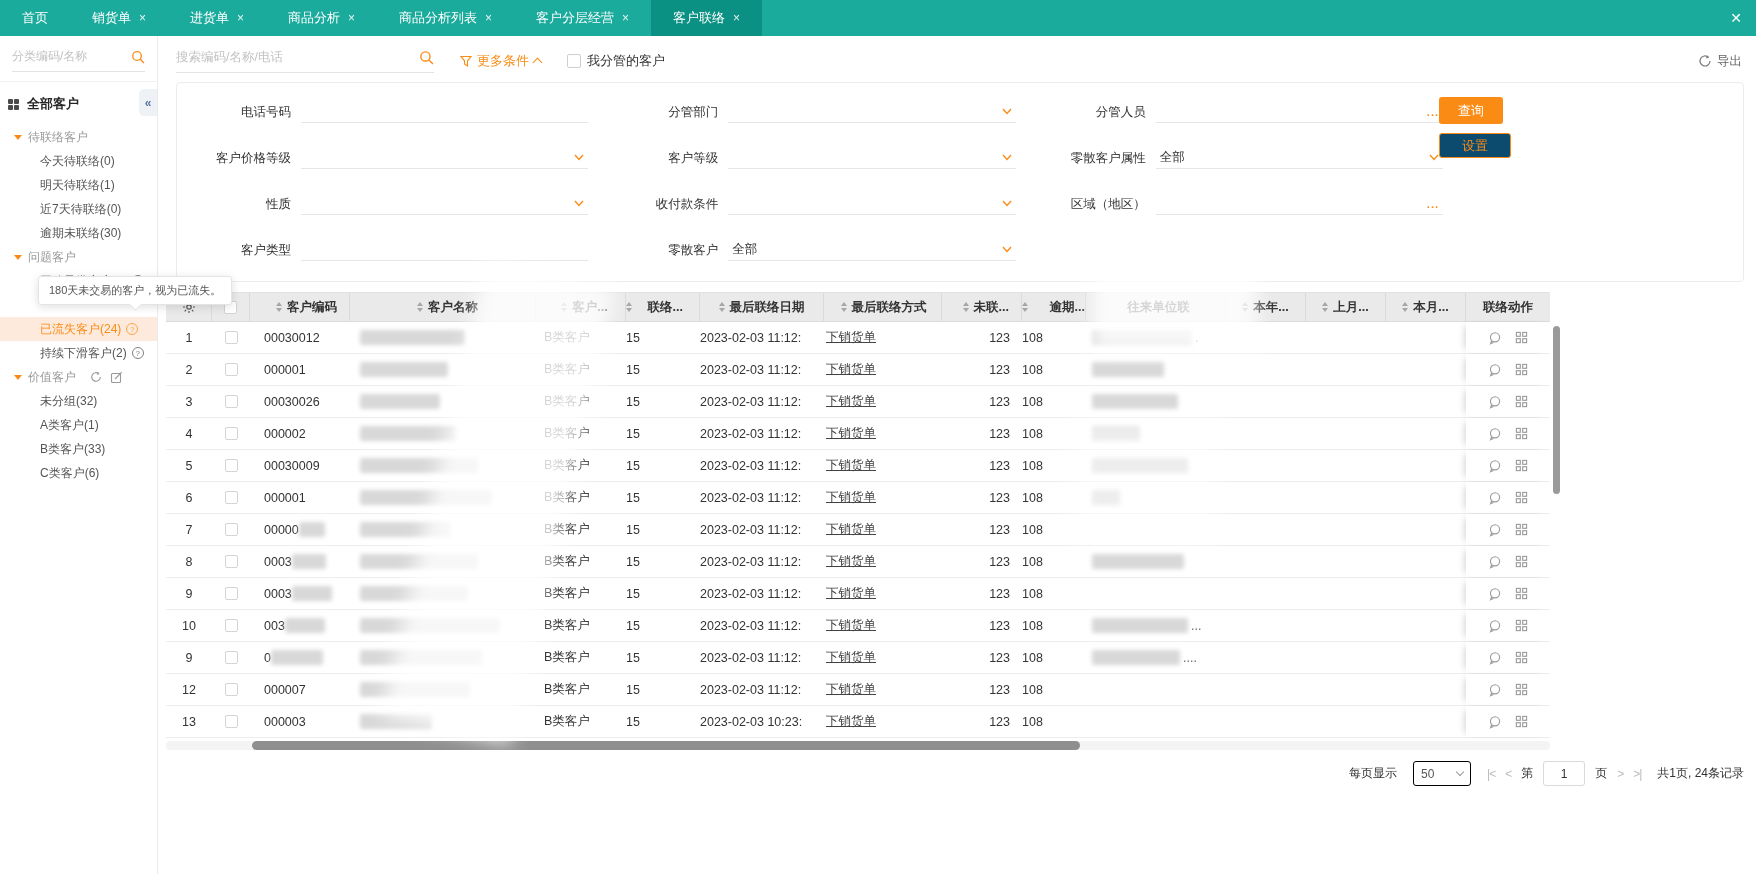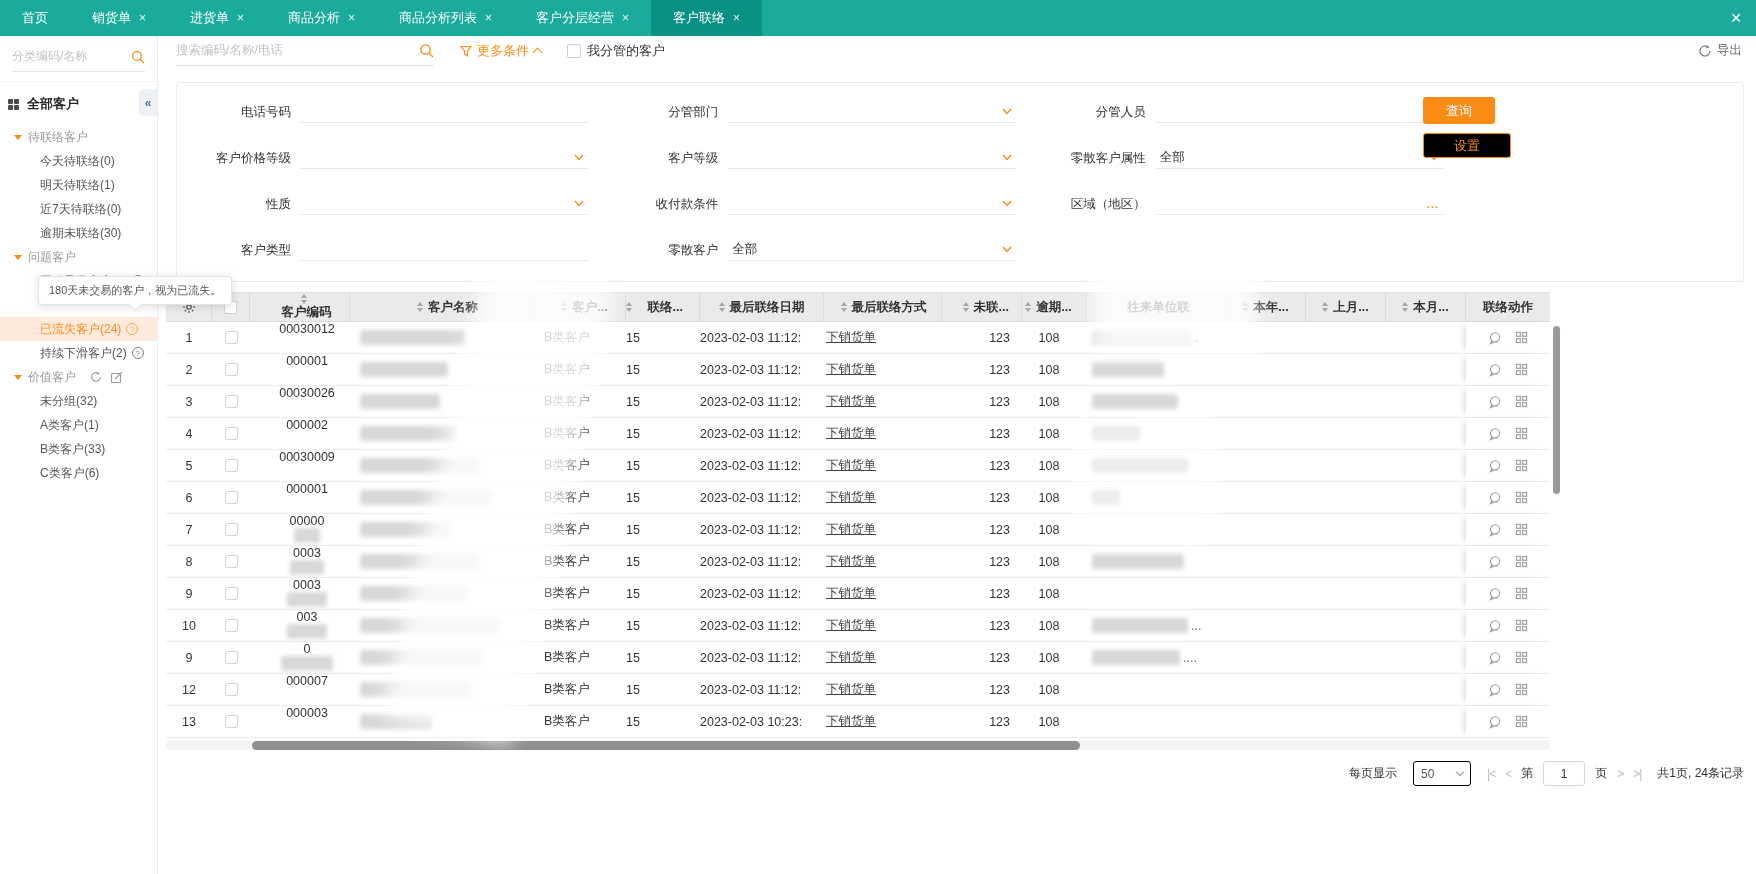--- a/index.html
+++ b/index.html
@@ -35,57 +35,57 @@
   .help { width:12px; height:12px; border:1px solid currentColor; border-radius:50%; font-size:8px; display:inline-flex; align-items:center; justify-content:center; opacity:.75; }
   .hdr-icons { display:flex; gap:8px; margin-left:8px; align-items:center; }
 
   
   .tooltip { position:absolute; left:38px; top:276px; z-index:30; background:#fff; border:1px solid #e4e4e4; border-radius:3px;
     box-shadow:0 2px 10px rgba(0,0,0,.13); padding:6px 10px; font-size:11px; color:#555; white-space:nowrap; }
   .tooltip:after { content:""; position:absolute; left:92px; bottom:-5px; width:8px; height:8px; background:#fff;
     border-right:1px solid #e4e4e4; border-bottom:1px solid #e4e4e4; transform:rotate(45deg); }
 
   
-  .toolbar { display:flex; align-items:flex-start; height:44px; padding:6px 14px 0 18px; gap:26px; }
+  .toolbar { display:flex; align-items:center; height:44px; padding:6px 14px 0 18px; gap:26px; }
   .t-search { width:258px; display:flex; align-items:center; border-bottom:1px solid #e3e3e3; padding-bottom:6px; }
   .t-search .ph { flex:1; font-size:12.5px; color:#c2c2c2; }
   .more { display:flex; align-items:center; gap:5px; color:#fa8c16; font-size:13px; cursor:pointer; }
   .caret-up { width:7px; height:7px; border-left:1.5px solid #fa8c16; border-top:1.5px solid #fa8c16; transform:rotate(45deg); margin-top:3px; }
   .mycust { display:flex; align-items:center; gap:6px; font-size:13px; color:#333; cursor:pointer; }
   .cb { width:14px; height:14px; border:1px solid #cfcfcf; border-radius:2px; background:#fff; display:inline-block; }
   .export { margin-left:auto; display:flex; align-items:center; gap:5px; color:#666; font-size:12.5px; cursor:pointer; }
 
   
   .panel { position:relative; margin:2px 12px 10px 18px; border:1px solid #ececec; border-radius:4px;
     padding:18px 300px 20px 10px; display:grid; grid-template-columns:repeat(3,1fr); column-gap:26px; row-gap:24px; }
   .field { display:flex; align-items:center; }
   .field .lbl { min-width:104px; text-align:right; margin-right:10px; font-size:12.5px; color:#333; white-space:nowrap; }
   .field .line { flex:1; border-bottom:1px solid #e6e6e6; height:22px; display:flex; align-items:center; justify-content:space-between; padding:0 4px; }
   .field .val { font-size:12.5px; color:#333; }
   .dots { color:#fa8c16; font-weight:bold; letter-spacing:1px; font-size:11px; line-height:6px; }
   .panel-btns { position:absolute; right:232px; top:14px; display:flex; flex-direction:column; gap:9px; }
-  .btn-q { width:72px; height:27px; background:#fa8c16; color:#fff; border-radius:3px; font-size:13px; display:flex; align-items:center; justify-content:center; cursor:pointer; }
-  .btn-s { width:88px; height:25px; background:#000000; color:#fa8c16; border:1px solid #fa8c16; border-radius:3px; font-size:13px; display:flex; align-items:center; justify-content:center; cursor:pointer; }
+  .btn-q { width:64px; height:27px; background:#fa8c16; color:#fff; border-radius:3px; font-size:13px; display:flex; align-items:center; justify-content:center; cursor:pointer; }
+  .btn-s { width:72px; height:25px; background:#0c4a6e; color:#fa8c16; border:1px solid #fa8c16; border-radius:3px; font-size:13px; display:flex; align-items:center; justify-content:center; cursor:pointer; }
 
   
   .table { position:relative; margin-left:8px; width:1384px; font-size:12.5px; }
   .thead { display:flex; background:#eaeaea; height:30px; align-items:stretch; border-top:1px solid #e2e2e2; border-bottom:1px solid #dcdcdc; }
   .th { display:flex; align-items:center; justify-content:center; border-right:1px solid #dadada; font-weight:bold; color:#333; gap:0; }
   .th:last-child { border-right:none; }
   .sort { display:flex; flex-direction:column; gap:2px; margin-right:5px; }
   .sort i { width:0; height:0; border-left:3.5px solid transparent; border-right:3.5px solid transparent; }
   .sort .up { border-bottom:4px solid #a6a6a6; }
   .sort .dn { border-top:4px solid #a6a6a6; }
   .tr { display:flex; height:32px; align-items:stretch; border-bottom:1px solid #ededed; background:#fff; }
   .td { display:flex; align-items:center; }
   .c0{width:46px; justify-content:center;} .c1{width:38px; justify-content:center;}
-  .c2{width:100px; padding-left:14px;flex-direction:column;} .c3{width:186px; padding-left:10px;}
+  .c2{width:100px; padding-left:14px;} .c3{width:186px; padding-left:10px;}
   .c4{width:90px; padding-left:8px;} .c5{width:74px; justify-content:space-between; padding-right:16px;gap:6px;}
   .c6{width:124px;} .c7{width:118px; padding-left:2px;}
-  .c8{width:80px; justify-content:flex-end; padding-right:12px;} .c9{width:64px; justify-content:center; padding-right:10px;}
+  .c8{width:80px; justify-content:flex-end; padding-right:12px;} .c9{width:64px; justify-content:space-between; }
   .c10{width:140px; padding-left:6px;} .c11{width:80px;} .c12{width:80px;} .c13{width:80px;}
   .c14{width:84px; justify-content:center; gap:13px;align-items:center;}
   .tr .c14 { box-shadow:-5px 0 7px -4px rgba(0,0,0,.18); background:#fff; }
   .blur { height:15px; background:#d8d8d8; border-radius:2px; filter:blur(2px); display:inline-block; }
   .link { color:#444; text-decoration:underline; cursor:pointer; }
   .cb-s { width:13px; height:13px; border:1px solid #d4d4d4; border-radius:2px; background:#fff; }
   .suffix { margin-left:3px; color:#666; }
   .vscroll { position:absolute; right:-10px; top:34px; width:7px; height:168px; background:#9a9a9a; border-radius:4px; }
   .hscroll { position:relative; height:9px; margin-top:3px; background:#f4f4f4; border-radius:4px; }
   .hthumb { position:absolute; left:86px; top:0; width:828px; height:9px; background:#8f8f8f; border-radius:5px; cursor:pointer; }

